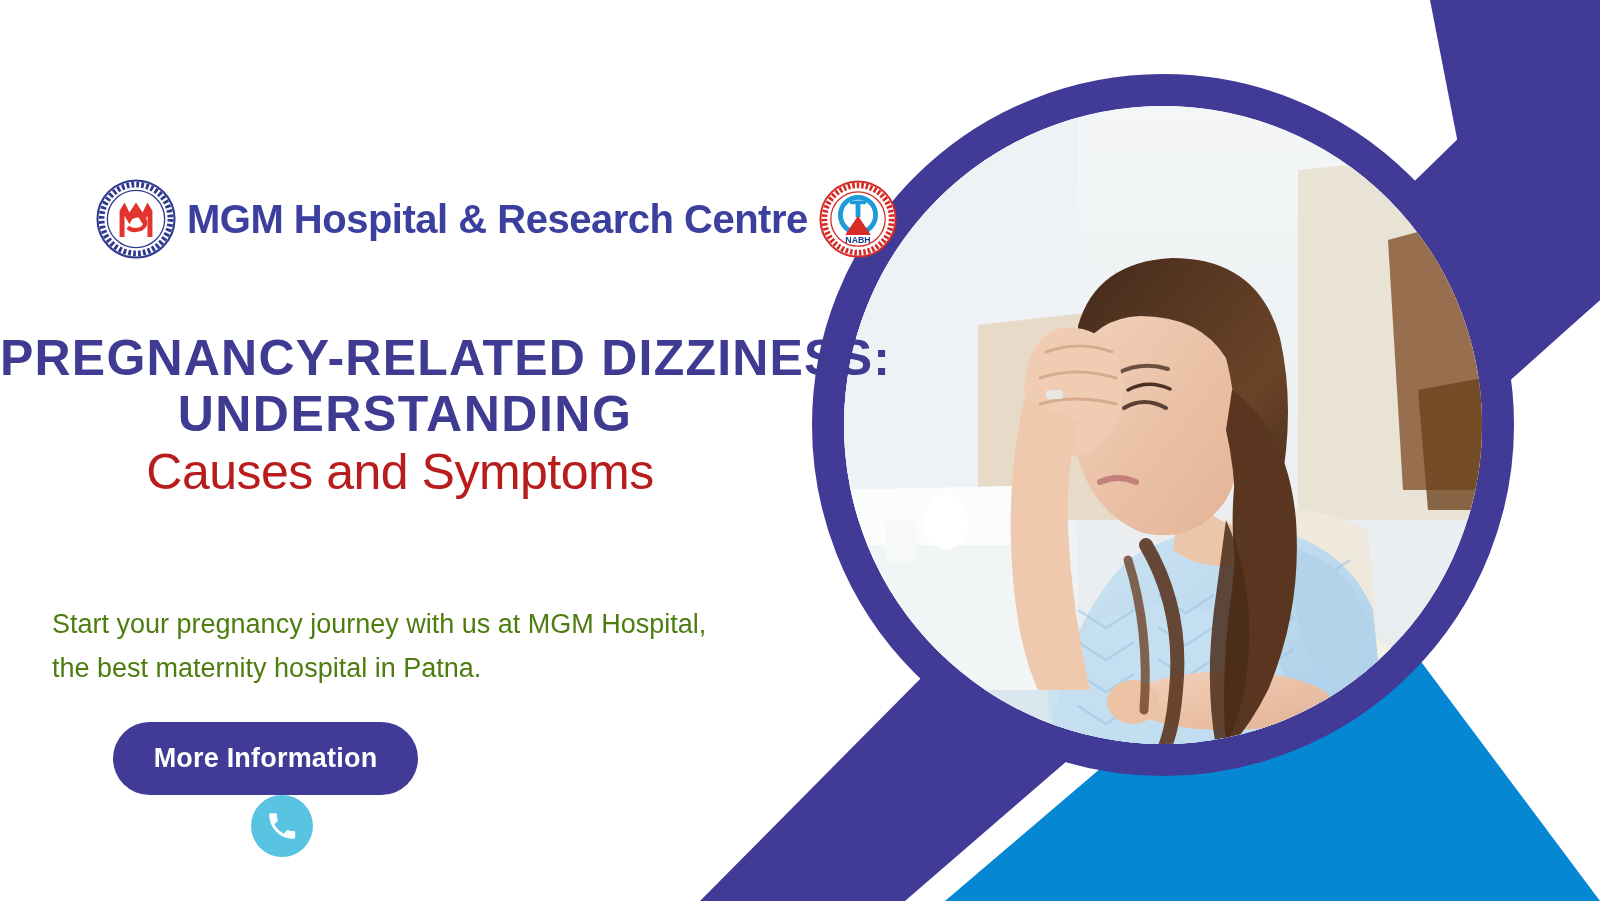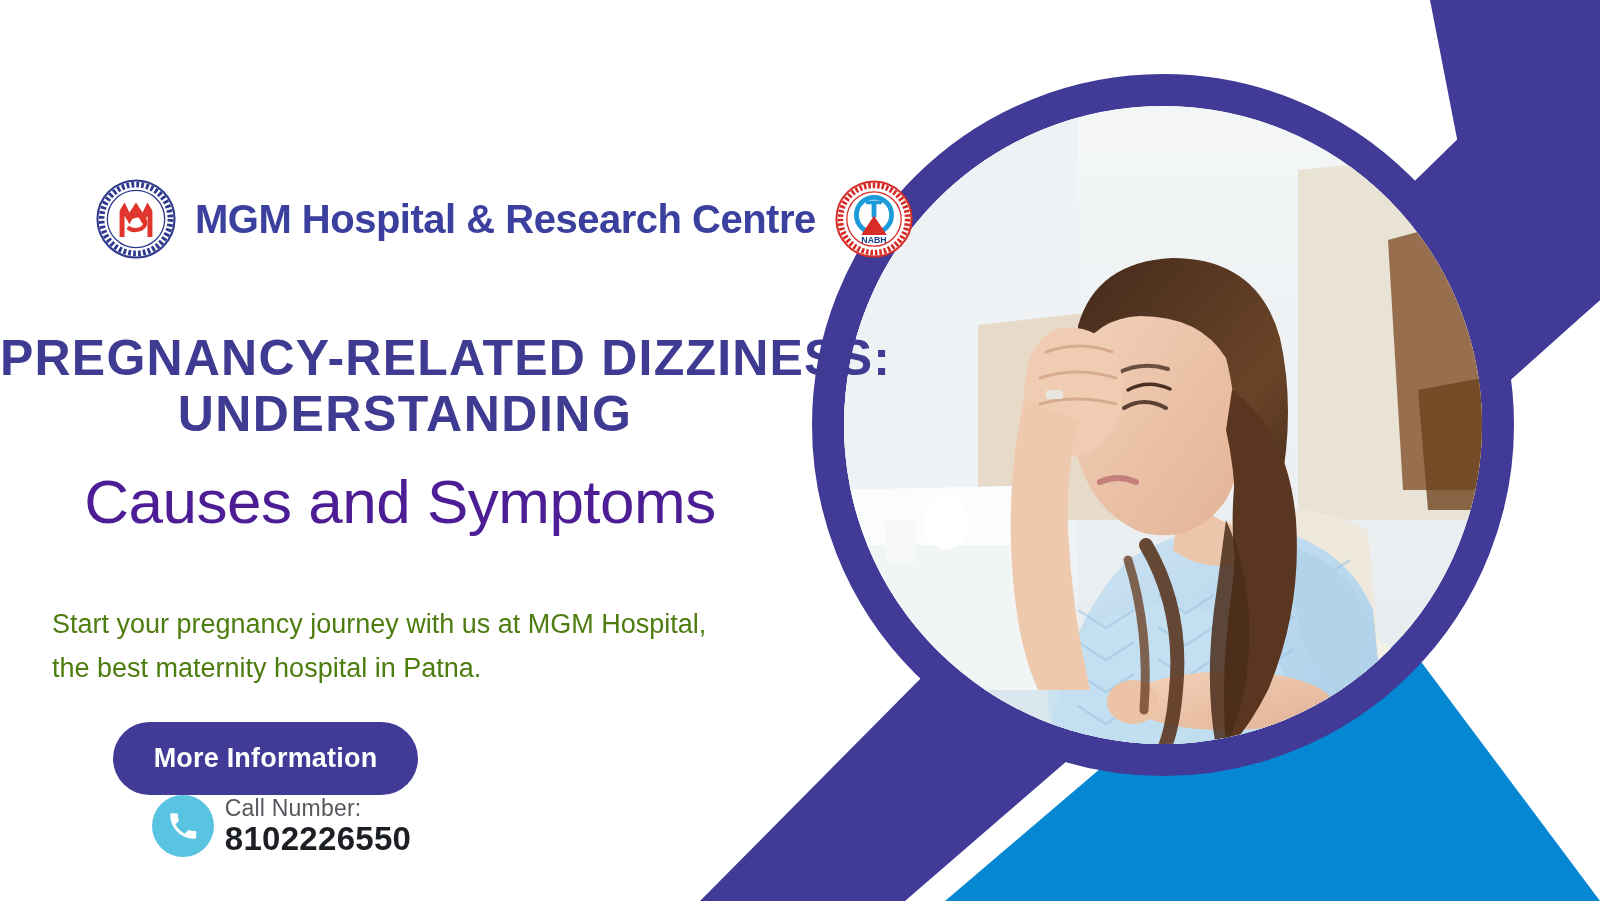--- a/index.html
+++ b/index.html
@@ -19,21 +19,21 @@
   
   .shapes { position: absolute; inset: 0; width: 100%; height: 100%; }
 
   
   .logo-row {
     position: absolute;
     left: 95px;
     top: 178px;
     display: flex;
     align-items: center;
-    gap: 18px;
+    gap: 10px;
   }
   .logo-mark { width: 82px; height: 82px; flex: 0 0 auto; }
   .logo-wordmark {
     font-family: "Liberation Sans", sans-serif;
     font-size: 40px;
     font-weight: bold;
     color: #3b3f9e;
     letter-spacing: -0.5px;
     white-space: nowrap;
   }
@@ -52,27 +52,27 @@
     font-size: 50px;
     line-height: 1.12;
     letter-spacing: 1.5px;
   }
   .headline-line { display: block; white-space: nowrap; }
   .headline-line.l2 { letter-spacing: 1.2px; }
 
   .subhead {
     position: absolute;
     left: 0;
-    top: 466px;
+    top: 443px;
     width: 800px;
     text-align: center;
-    color: #4c1d95;
+    color: #b91c1c;
     font-family: "Liberation Sans", sans-serif;
     font-weight: 400;
-    font-size: 62px;
+    font-size: 50px;
     letter-spacing: -0.5px;
     white-space: nowrap;
   }
 
   
   .body-copy {
     position: absolute;
     left: 52px;
     top: 576px;
     width: 660px;
@@ -296,20 +296,16 @@
   <div class="cta-row">
 
     <button class="cta-button">More Information</button>
 
     <div class="call-block">
       <span class="phone-badge">
         <svg width="34" height="34" viewBox="0 0 24 24" xmlns="http://www.w3.org/2000/svg">
           <path fill="#ffffff" d="M6.6 10.8c1.4 2.8 3.8 5.2 6.6 6.6l2.2-2.2c.3-.3.7-.4 1.1-.2 1.2.4 2.5.6 3.8.6.6 0 1 .4 1 1V20c0 .6-.4 1-1 1C10.6 21 3 13.4 3 4c0-.6.4-1 1-1h3.4c.6 0 1 .4 1 1 0 1.3.2 2.6.6 3.8.1.4 0 .8-.2 1.1l-2.2 1.9z"></path>
         </svg>
       </span>
-      <span class="call-text">
-        <span class="call-label">Call Number:</span>
-        <span class="call-number">8102226550</span>
-      </span>
     </div>
   </div>
 
 </div>
 
 </body></html>

